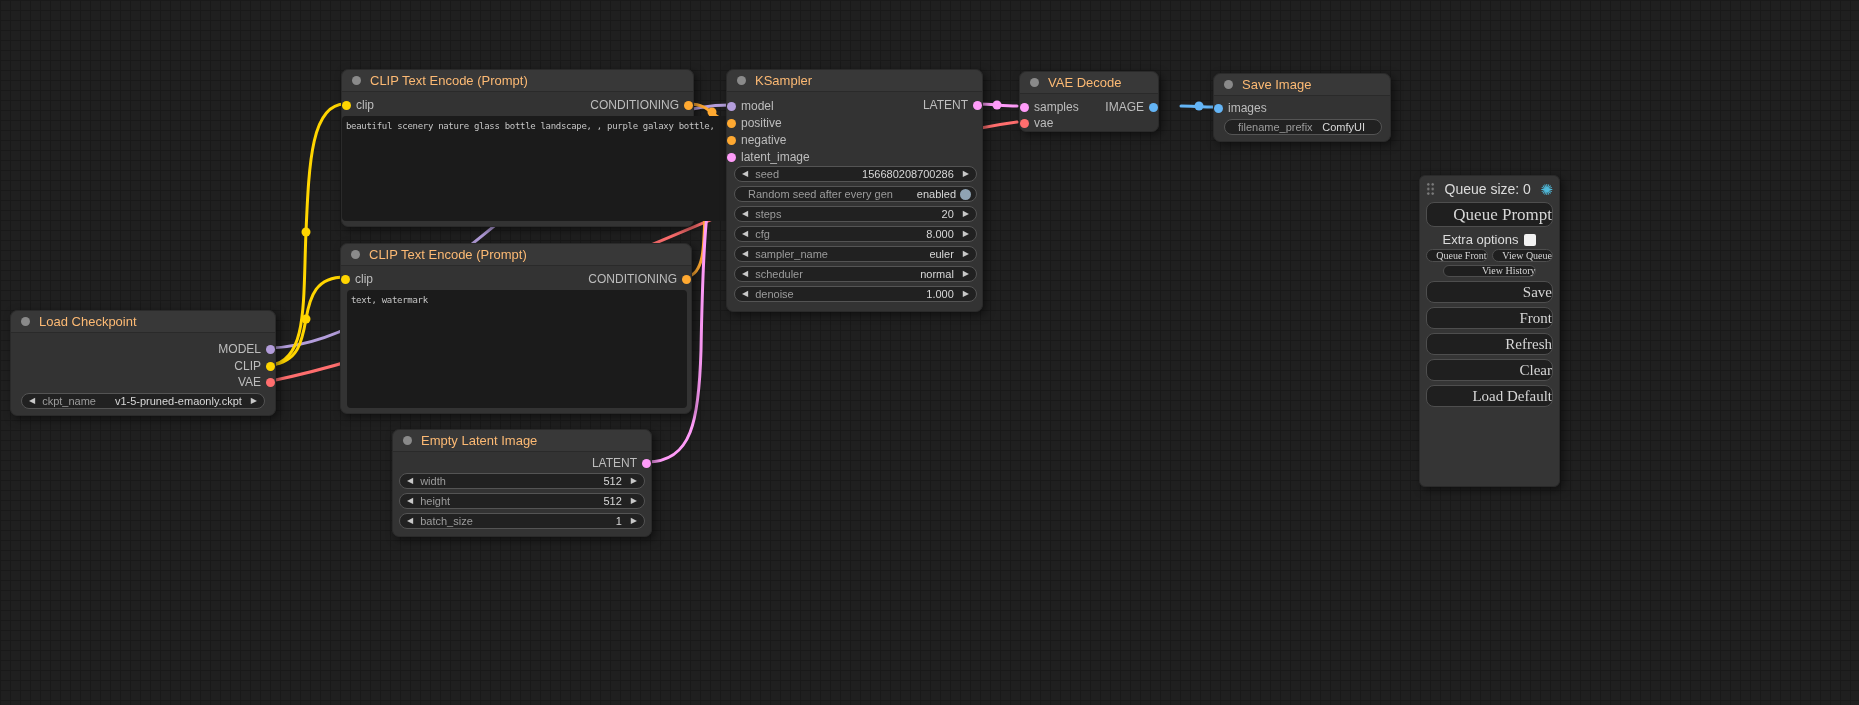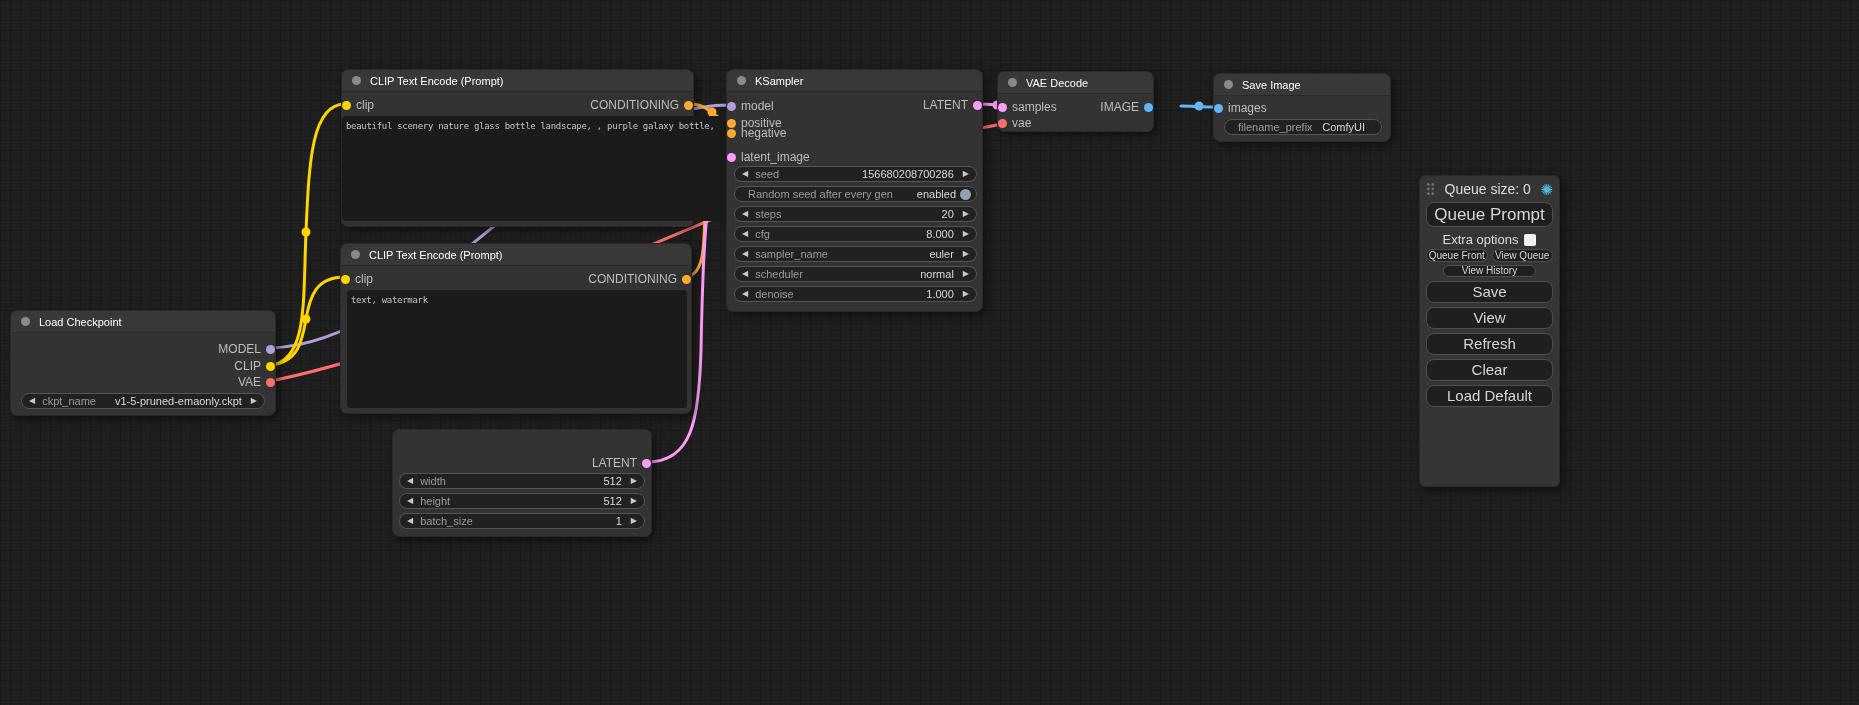--- a/index.html
+++ b/index.html
@@ -19,21 +19,21 @@
     position:absolute; z-index:2; background:#333333;
     border:1px solid #2a2a2a; border-radius:7px;
     box-shadow:3px 3px 9px rgba(0,0,0,.5); color:#bdbdbd;
   }
   .node-title {
     height:22px; display:flex; align-items:center; padding:0 10px;
     background:#383838; border-radius:7px 7px 0 0;
     border-bottom:1px solid rgba(0,0,0,.25);
   }
   .title-dot { width:9px; height:9px; border-radius:50%; background:#8a8a8a; margin-right:9px; flex:0 0 auto; }
-  .title-text { font-size:11px; color:#ffffff; white-space:nowrap; }
+  .title-text { font-size:13px; color:#fdba74; white-space:nowrap; }
   .port { position:absolute; display:flex; align-items:center; height:14px; gap:5px; }
   .port.in  { left:0; }
   .port.out { right:0; }
   .dot { width:9px; height:9px; border-radius:50%; flex:0 0 auto; }
   .plabel { font-size:12px; color:#bdbdbd; white-space:nowrap; }
   .c-model { background:#B39DDB; } .c-clip { background:#FFD500; }
   .c-cond  { background:#FFA931; } .c-latent { background:#FF9CF9; }
   .c-vae   { background:#FF6E6E; } .c-image { background:#64B5F6; }
   .widget {
     position:absolute; height:16px; background:#212121;
@@ -61,22 +61,22 @@
   .q-header { display:flex; align-items:center; height:16px; }
   .drag-handle {
     width:9px; height:14px; flex:0 0 auto;
     background-image:radial-gradient(circle,#7d7d7d 1px,transparent 1.4px);
     background-size:4.5px 4.66px;
   }
   .q-size { flex:1; text-align:center; font-size:14px; color:#dcdcdc; }
   .gear { color:#4FB9D9; font-size:15px; line-height:1; flex:0 0 auto; }
   .btn {
     display:block; width:100%; background:#1f1f1f; border:1px solid #4e4e4e;
-    border-radius:8px; color:#d6d6d6; text-align:center;
-    font-family:Liberation Sans, sans-serif; cursor:pointer;
+    border-radius:8px; color:#d6d6d6; text-align:right;
+    font-family:Liberation Serif, serif; cursor:pointer;
   }
   #btn-queue-prompt { height:25px; font-size:17px; line-height:23px; margin-top:5px; }
   .extra-row { margin-top:6px; height:13px; display:flex; align-items:center; justify-content:center; gap:6px; }
   .extra-label { font-size:13px; color:#dcdcdc; }
   .checkbox { width:12px; height:12px; background:#f2f2f2; border-radius:2px; }
   .small-row { margin-top:3px; display:flex; gap:4px; }
   .btn.small { height:13px; font-size:10px; line-height:11px; border-radius:7px; }
   #btn-view-history { width:74%; margin:3px auto 0 auto; height:12px; line-height:10px; }
   .btn.big { height:22px; font-size:15px; line-height:20px; margin-top:4px; }
   #btn-save { margin-top:4px; }
@@ -157,20 +157,24 @@
       <span class="plabel">clip</span>
     </div>
     <div class="port out" style="top:28px">
       <span class="plabel">CONDITIONING</span>
       <span class="dot c-cond"></span>
     </div>
     <div class="prompt" style="left:6px;top:46px;width:340px;height:118px">text, watermark</div>
   </div>
 
   <div class="node" style="left:392px;top:429px;width:260px;height:108px">
+    <div class="node-title">
+      <span class="title-dot"></span>
+      <span class="title-text">Empty Latent Image</span>
+    </div>
     <div class="port out" style="top:26px">
       <span class="plabel">LATENT</span>
       <span class="dot c-latent"></span>
     </div>
     <div class="widget" style="left:6px;top:43px;width:246px">
       <span class="arrow">◀</span>
       <span class="w-label">width</span>
       <span class="w-value">512</span>
       <span class="arrow">▶</span>
     </div>
@@ -194,21 +198,21 @@
       <span class="title-text">KSampler</span>
     </div>
     <div class="port in" style="top:29px">
       <span class="dot c-model"></span>
       <span class="plabel">model</span>
     </div>
     <div class="port in" style="top:46px">
       <span class="dot c-cond"></span>
       <span class="plabel">positive</span>
     </div>
-    <div class="port in" style="top:56px">
+    <div class="port in" style="top:63px">
       <span class="dot c-cond"></span>
       <span class="plabel">negative</span>
     </div>
     <div class="port in" style="top:80px">
       <span class="dot c-latent"></span>
       <span class="plabel">latent_image</span>
     </div>
     <div class="port out" style="top:28px">
       <span class="plabel">LATENT</span>
       <span class="dot c-latent"></span>
@@ -249,21 +253,21 @@
       <span class="arrow">▶</span>
     </div>
     <div class="widget" style="left:7px;top:216px;width:243px">
       <span class="arrow">◀</span>
       <span class="w-label">denoise</span>
       <span class="w-value">1.000</span>
       <span class="arrow">▶</span>
     </div>
   </div>
 
-  <div class="node" style="left:997px;top:71px;width:157px;height:61px">
+  <div class="node" style="left:1019px;top:71px;width:140px;height:61px">
     <div class="node-title">
       <span class="title-dot"></span>
       <span class="title-text">VAE Decode</span>
     </div>
     <div class="port in" style="top:28px">
       <span class="dot c-latent"></span>
       <span class="plabel">samples</span>
     </div>
     <div class="port in" style="top:44px">
       <span class="dot c-vae"></span>
@@ -300,19 +304,19 @@
     <div class="extra-row">
       <span class="extra-label">Extra options</span>
       <span class="checkbox"></span>
     </div>
     <div class="small-row">
       <button class="btn small">Queue Front</button>
       <button class="btn small">View Queue</button>
     </div>
     <button class="btn small" id="btn-view-history">View History</button>
     <button class="btn big" id="btn-save">Save</button>
-    <button class="btn big">View</button>
+    <button class="btn big">Front</button>
     <button class="btn big">Refresh</button>
     <button class="btn big">Clear</button>
     <button class="btn big">Load Default</button>
   </div>
 
 </div>
 
 </body></html>

